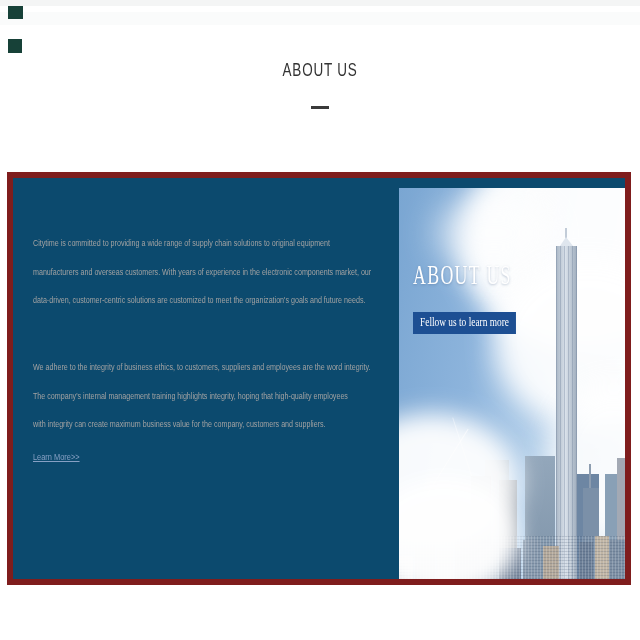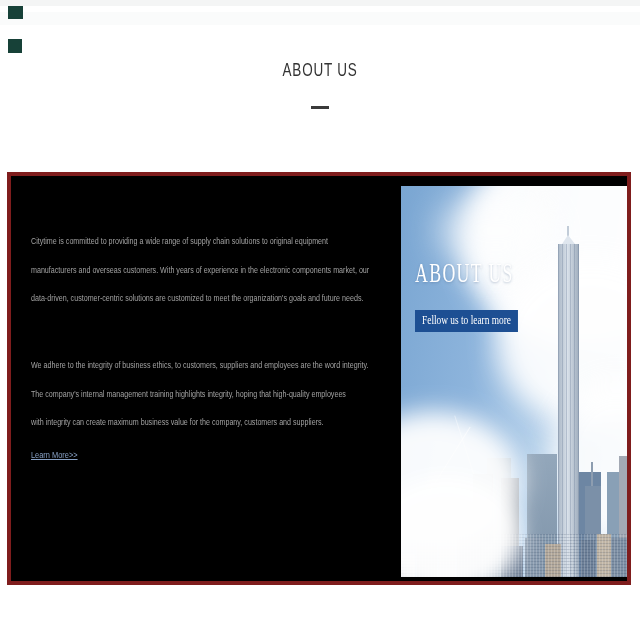--- a/index.html
+++ b/index.html
@@ -19,21 +19,21 @@
     position:absolute;left:0;right:0;top:60px;margin:0;text-align:center;
     font-size:18px;font-weight:400;color:#333;letter-spacing:1px;
     transform:scaleX(.75);transform-origin:50% 50%;
   }
   .section-divider{
     position:absolute;left:50%;top:106px;width:18px;height:3px;margin-left:-9px;background:#3a3a3a;
   }
   
   .card{
     position:absolute;left:7px;top:172px;width:624px;height:413px;
-    background:#000000;border:4px solid #7f1d1d;box-sizing:border-box;overflow:hidden;
+    background:#0c4a6e;border:6px solid #7f1d1d;box-sizing:border-box;overflow:hidden;
   }
   .card p{margin:0;}
   .about-par{
     position:absolute;left:20px;
     font-size:9.5px;line-height:28.5px;color:#a2a2a2;
     white-space:pre;transform:scaleX(.75);transform-origin:0 0;
   }
   .par1{top:51px;}
   .par2{top:175px;}
   .learn-more{

